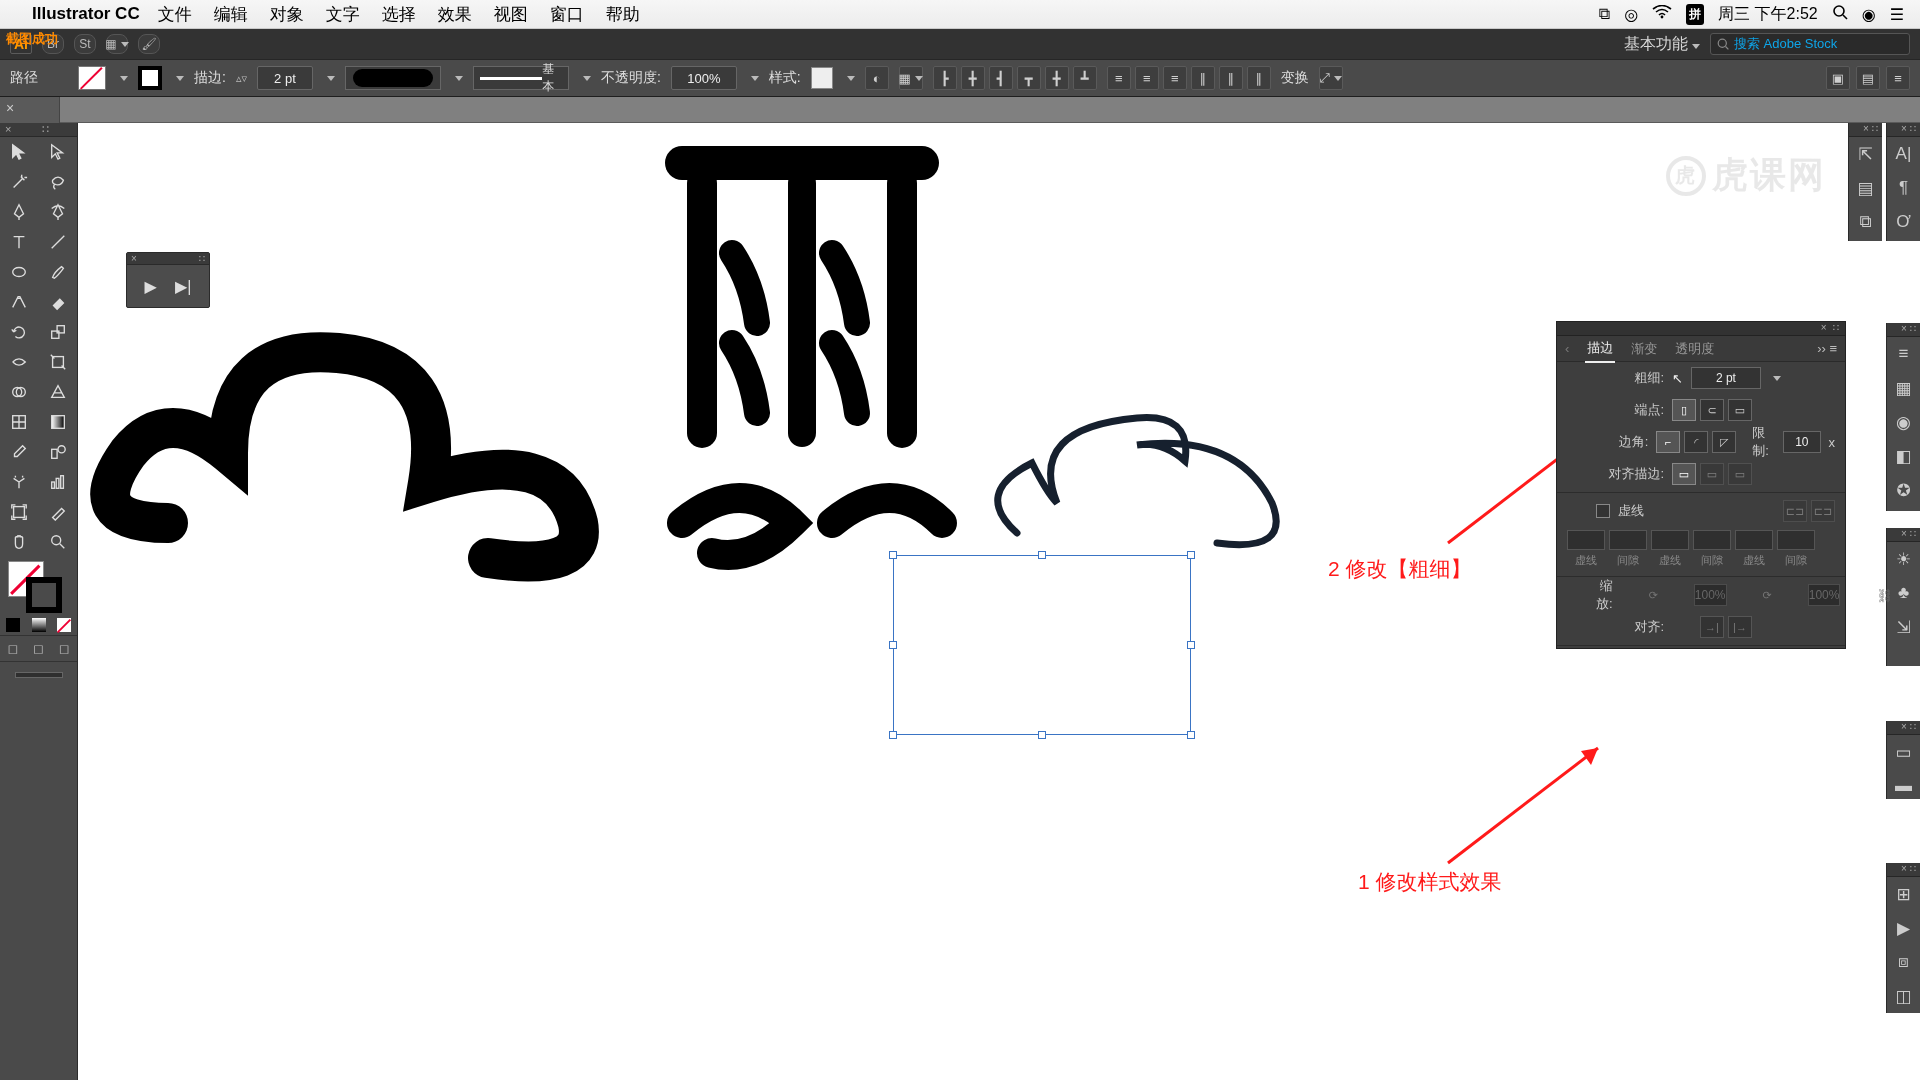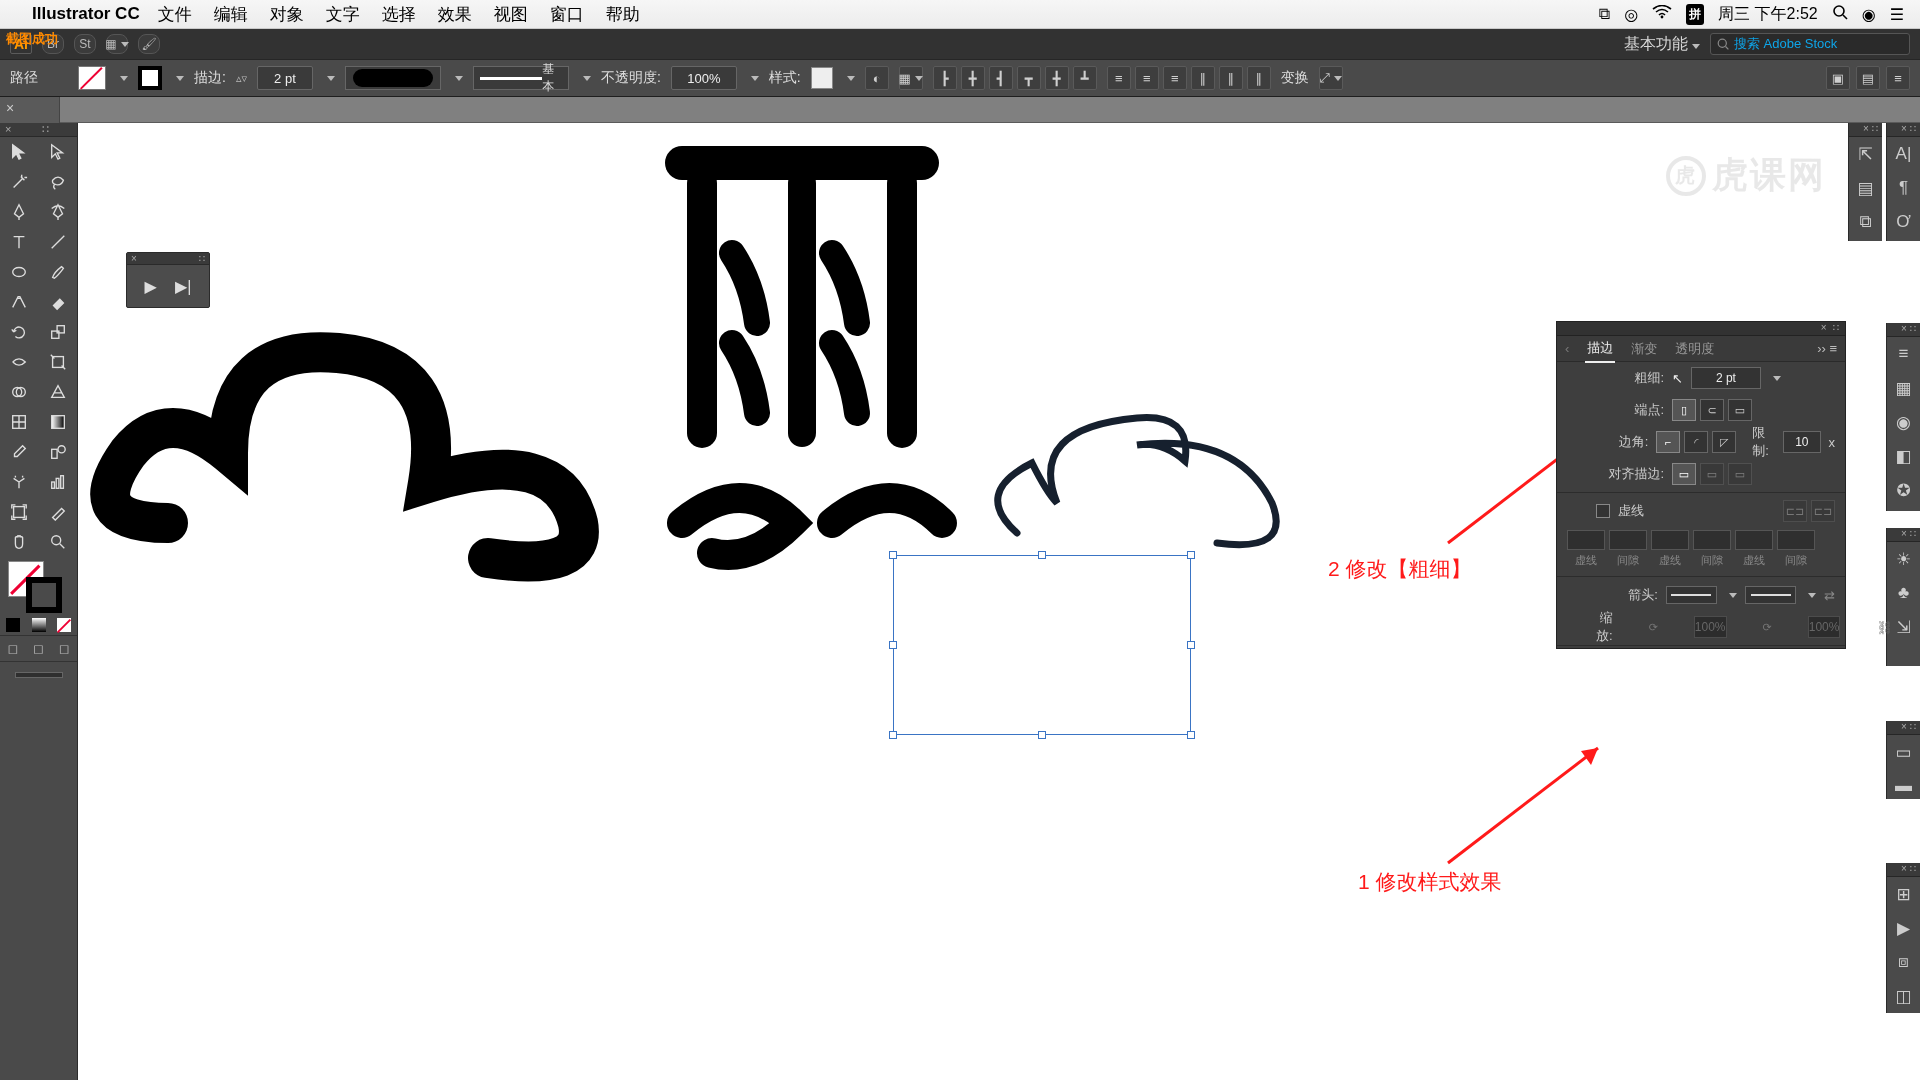--- a/index.html
+++ b/index.html
@@ -611,42 +611,37 @@
       <span>虚线</span>
       <span>间隙</span>
       <span>虚线</span>
       <span>间隙</span>
       <span>虚线</span>
       <span>间隙</span>
     </div>
 
     <div class="sp-sep"></div>
 
-    <div class="sp-row">
-      <div class="lab">箭头:</div>
-      <div class="arrow-sw">
-          <div class="ln"></div>
-        </div>
-        <span class="mini-tri"></span>
-      <div class="arrow-sw">
-          <div class="ln"></div>
-        </div>
-        <span class="mini-tri"></span>
-      <span style="color:#888">⇄</span>
-    </div>
 
     <div class="sp-row dim">
       <div class="lab">缩放:</div>
       <span style="font-size:11px">⟳</span>
       <div class="pct-box">100%</div>
       <span style="font-size:11px">⟳</span>
       <div class="pct-box">100%</div>
       <span style="color:#666">⛓</span>
     </div>
 
+    <div class="sp-row dim">
+      <div class="lab">对齐:</div>
+      <div class="seg">
+          <div class="b">→|</div>
+          <div class="b">|→</div>
+        </div>
+    </div>
 
     <div class="sp-sep"></div>
 
   </div>
 
   <div class="mini-panel">
     <div class="hdr">
         <span class="cl">×</span>
         <span class="gr">∷</span>
       </div>

